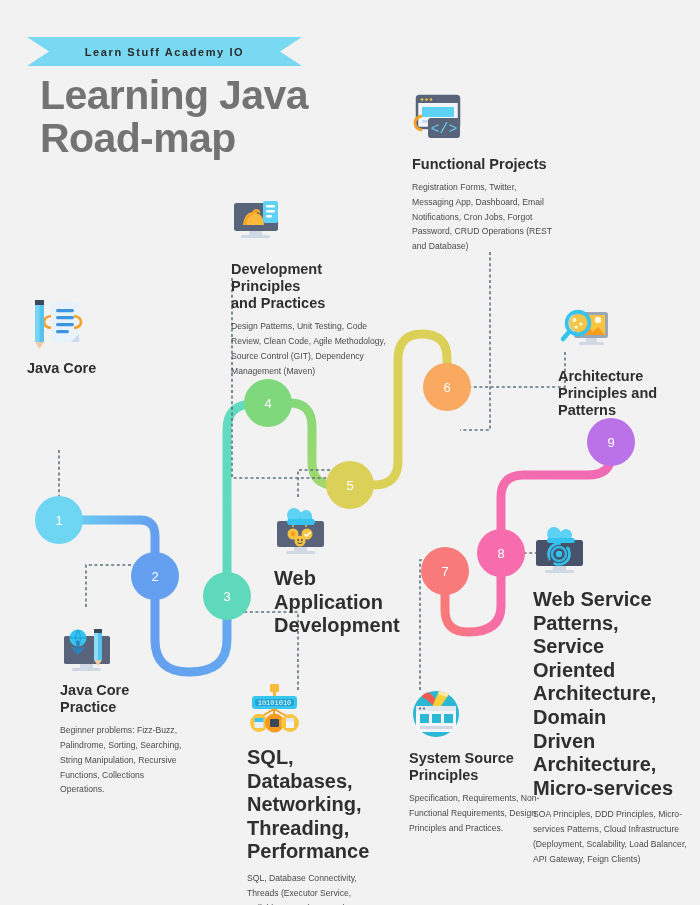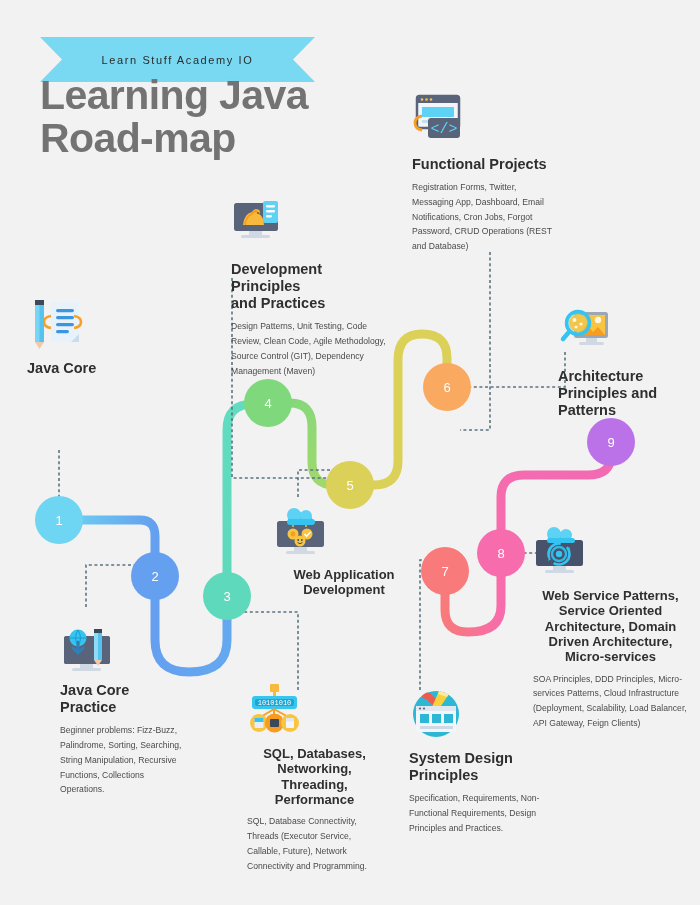--- a/index.html
+++ b/index.html
@@ -9,43 +9,43 @@
     font-family: "Liberation Sans", sans-serif;
     position: relative;
     overflow: hidden;
     color: #3a3a3a;
   }
   #canvas { position: absolute; inset: 0; width: 700px; height: 905px; }
   svg.roadmap { position: absolute; left: 0; top: 0; width: 700px; height: 905px; pointer-events: none; }
 
   
   .ribbon {
-    position: absolute; left: 40px; top: 37px;
-    width: 275px; height: 45px;
+    position: absolute; left: 27px; top: 37px;
+    width: 275px; height: 29px;
     background: #79d9f2;
     color: #2b2b2b;
-    font-size: 11px; font-weight: normal; letter-spacing: 1.6px;
+    font-size: 11px; font-weight: bold; letter-spacing: 1.6px;
     display: flex; align-items: center; justify-content: center;
     clip-path: polygon(0 0, 100% 0, 92% 50%, 100% 100%, 0 100%, 8% 50%);
   }
   .page-title {
     position: absolute; left: 40px; top: 74px;
     width: 330px;
     font-size: 41px; font-weight: bold; line-height: 1.04;
     color: #737373; letter-spacing: -0.6px;
   }
 
   
   .block { position: absolute; }
   .block .icon-wrap { height: 58px; margin-bottom: 6px; }
   .block h3 {
     font-size: 14.5px; font-weight: bold; line-height: 1.18;
     color: #2f2f2f; margin-bottom: 7px;
   }
-  .block h3.big { font-size: 13px; text-align: center; }
+  .block h3.big { font-size: 20px; }
   .block p {
     font-size: 8.6px; line-height: 1.72; color: #4a4a4a;
   }
   .block p.tight { line-height: 1.35; }
 
   
   .logo { position: absolute; left: 573px; top: 812px; width: 120px; height: 85px; }
 
   .num { font-size: 13px; fill: #ffffff; font-family: "Liberation Sans", sans-serif; }
 </style>
@@ -334,21 +334,21 @@
         <rect x="7" y="20" width="40" height="5" fill="#e0e7ee"></rect>
         <circle cx="11" cy="22.5" r="1.1" fill="#59637a"></circle>
         <circle cx="15" cy="22.5" r="1.1" fill="#59637a"></circle>
         <rect x="11" y="28" width="9" height="9" fill="#2cb8d4"></rect>
         <rect x="23" y="28" width="9" height="9" fill="#2cb8d4"></rect>
         <rect x="35" y="28" width="9" height="9" fill="#2cb8d4"></rect>
         <rect x="11" y="40" width="33" height="3" fill="#cfd8e3"></rect>
       </svg>
     </div>
     <h3>
-      <span style="white-space:pre-line">System Design
+      <span style="white-space:pre-line">System Source
 Principles</span>
     </h3>
     <p>Specification, Requirements, Non-Functional Requirements, Design Principles and Practices.</p>
   </div>
 
   <div class="block" style="left:558px; top:304px; width:125px;">
     <div class="icon-wrap">
       <svg width="58" height="58" viewBox="0 0 58 58">
         <rect x="16" y="8" width="34" height="26" rx="2.5" fill="#9aa7b6"></rect>
         <rect x="28" y="34" width="11" height="5" fill="#cfd8e3"></rect>

